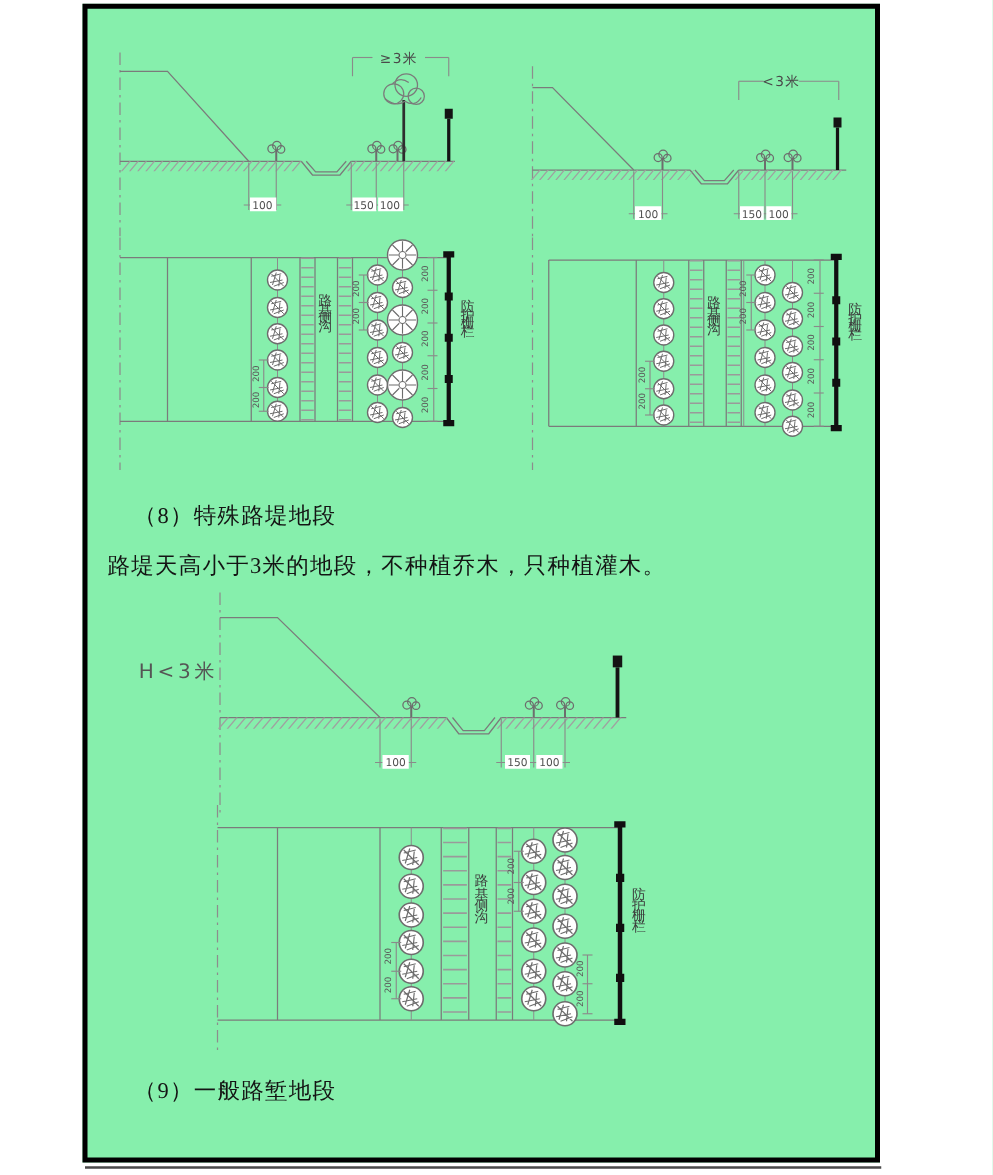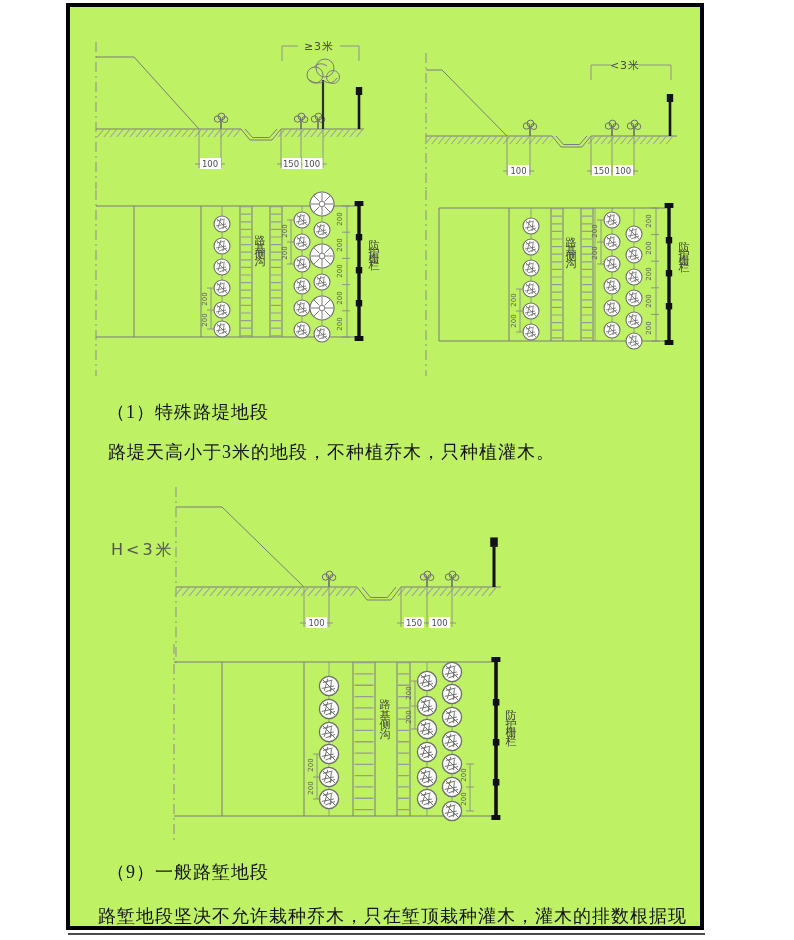--- a/index.html
+++ b/index.html
@@ -1,17 +1,17 @@
 <!DOCTYPE html>
 <html><head>
 <meta charset="utf-8">
 <style>
   html,body{margin:0;padding:0;width:794px;height:940px;background:#ffffff;overflow:hidden;
     font-family:"Liberation Serif", serif;}
-  .page{position:absolute;left:66px;top:3px;width:638px;height:927px;background:#bef264;
+  .page{position:absolute;left:66px;top:3px;width:638px;height:927px;background:#86efac;
     border:4px solid #000;box-sizing:border-box;}
   .page::after{content:"";position:absolute;left:-2px;right:-5px;bottom:-9px;height:2px;background:#4a4a4a;}
   .diag{position:absolute;}
   .diag svg{display:block;overflow:visible;}
   .txt{position:absolute;font-size:18px;color:#141414;letter-spacing:1px;white-space:nowrap;}
   .vlabel{position:absolute;writing-mode:vertical-rl;text-orientation:upright;
     font-family:"DejaVu Sans",sans-serif;font-size:11px;color:#3c3c3c;letter-spacing:7px;line-height:1;}
   
   .ln{stroke:#7b7b7b;stroke-width:1;fill:none;}
   .lnthin{stroke:#8c8c8c;stroke-width:0.8;fill:none;}
@@ -340,24 +340,24 @@
         <rect class="dark" x="240.6" y="150" width="8.8" height="5"></rect>
         <rect class="dark" x="241.8" y="47" width="6.4" height="6.4"></rect>
         <rect class="dark" x="241.8" y="80" width="6.4" height="6.4"></rect>
         <rect class="dark" x="241.8" y="113" width="6.4" height="6.4"></rect>
       </g>
     </svg>
     <div class="vlabel" style="left:141px;top:38px">路基侧沟</div>
     <div class="vlabel" style="left:254px;top:42px">防护栅栏</div>
   </div>
 
-  <div class="txt" style="left:37px;top:393px">（1）特殊路堤地段</div>
-  <div class="txt" style="left:38px;top:433px">路堤天高小于3米的地段，不种植乔木，只种植灌木。</div>
-
-  <div class="diag" style="left:19px;top:468px;width:450px;height:195px">
+  <div class="txt" style="left:37px;top:393px">（8）特殊路堤地段</div>
+  <div class="txt" style="left:16px;top:433px">路堤天高小于3米的地段，不种植乔木，只种植灌木。</div>
+
+  <div class="diag" style="left:19px;top:455px;width:450px;height:195px">
     <svg width="450" height="195" viewBox="0 0 450 195">
       <text class="hlabel" x="22" y="80">H&lt;3米</text>
       <line class="cdash" x1="87" y1="12" x2="87" y2="190"></line>
       <path class="ln" d="M87,32 H133 L215,112"></path>
       <g>
         <line class="ln" x1="87" y1="112" x2="268" y2="112"></line>
         <line class="ln" x1="312" y1="112" x2="412" y2="112"></line>
       </g>
       <g>
         <path class="ln" d="M268,112 L278,125 H302 L312,112"></path>
@@ -469,15 +469,14 @@
         <rect class="dark" x="328.8" y="55" width="6.6" height="6.6"></rect>
         <rect class="dark" x="328.8" y="95" width="6.6" height="6.6"></rect>
         <rect class="dark" x="328.8" y="135" width="6.6" height="6.6"></rect>
       </g>
     </svg>
     <div class="vlabel" style="left:215px;top:46px;letter-spacing:10px">路基侧沟</div>
     <div class="vlabel" style="left:341px;top:56px;letter-spacing:9px">防护栅栏</div>
   </div>
 
   <div class="txt" style="left:37px;top:853px">（9）一般路堑地段</div>
-  <div class="txt" style="left:28px;top:897px">路堑地段坚决不允许栽种乔木，只在堑顶栽种灌木，灌木的排数根据现</div>
 
 </div>
 
 </body></html>

